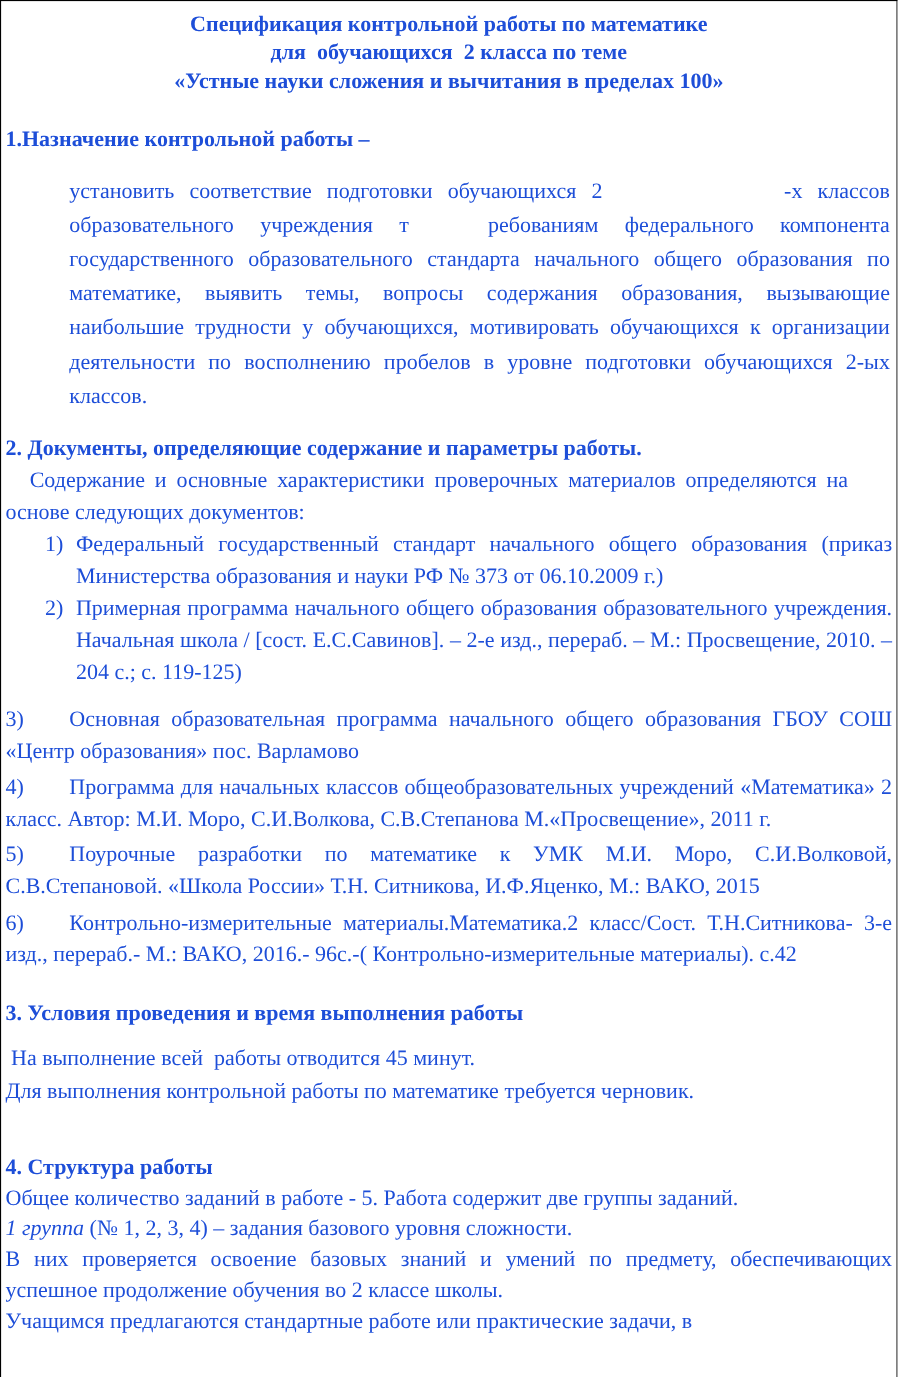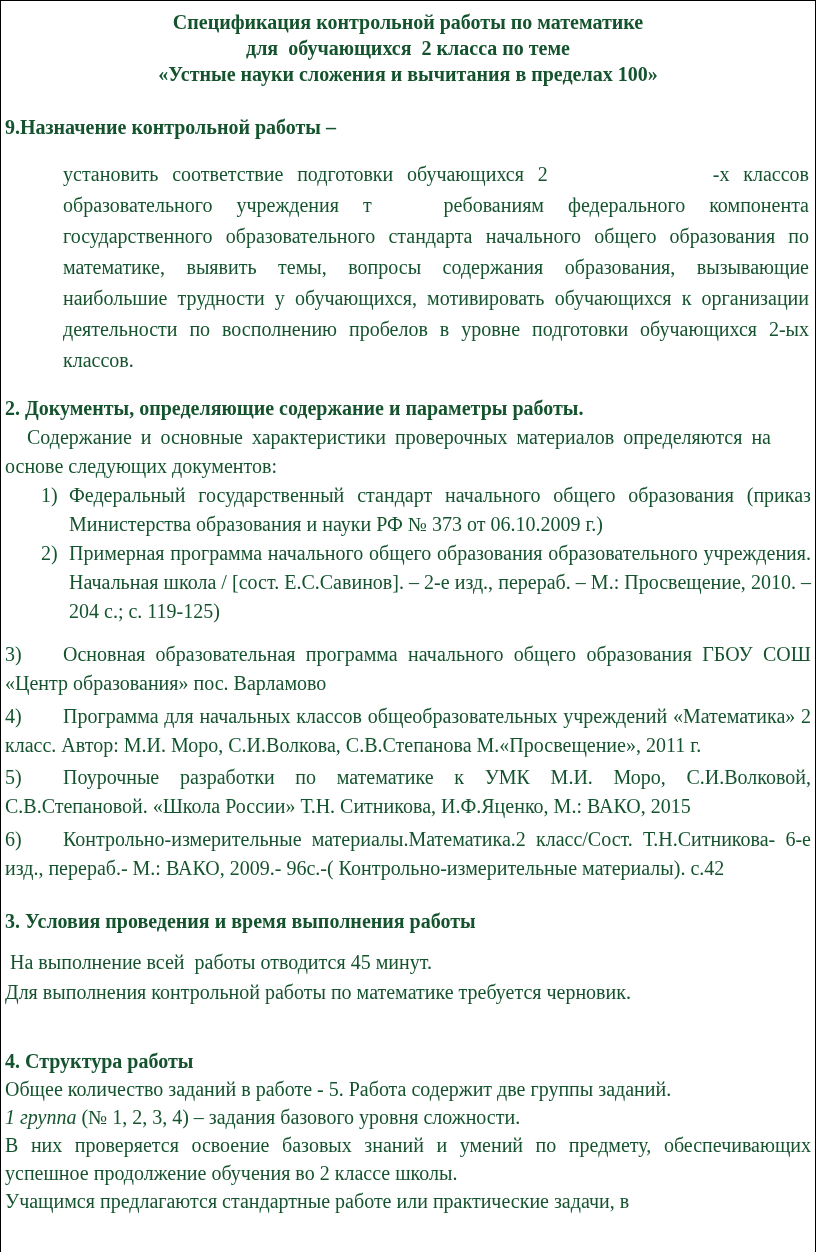--- a/index.html
+++ b/index.html
@@ -10,21 +10,21 @@
   }
   .page {
     width: 816px; height: 1252px;
     box-sizing: border-box;
     border: 1px solid #000;
     border-bottom: none;
     padding: 6px 4px 0 4px;
     overflow: hidden;
     font-size: 20px;
     line-height: 29px;
-    color: #14532d;
+    color: #1d4ed8;
     background: #fff;
   }
   .title-block { text-align: center; font-weight: bold; line-height: 26px; margin-top: 2px; }
   .h { font-weight: bold; }
   .s1h { margin-top: 26px; }
   .s1-body { margin: 17px 2px 0 58px; text-align: justify; line-height: 31px; }
   .s2h { margin-top: 18px; }
   .s2-intro { text-indent: 22px; text-align: justify; padding-right: 40px; }
   .item { text-align: justify; }
   .item12 { position: relative; padding-left: 64px; }
@@ -45,21 +45,21 @@
 <body>
 
 <div class="page">
 
   <div class="title-block">
     <div>Спецификация контрольной работы по математике</div>
     <div>для&nbsp; обучающихся&nbsp; 2 класса по теме</div>
     <div>«Устные науки сложения и вычитания в пределах 100»</div>
   </div>
 
-  <div class="h s1h">9.Назначение контрольной работы –</div>
+  <div class="h s1h">1.Назначение контрольной работы –</div>
   <div class="s1-body">установить соответствие подготовки обучающихся 2&nbsp;&nbsp;&nbsp;&nbsp;&nbsp;&nbsp;&nbsp;&nbsp;&nbsp;&nbsp;&nbsp;&nbsp;-х классов образовательного учреждения т&nbsp;&nbsp;&nbsp;ребованиям федерального компонента государственного образовательного стандарта начального общего образования по математике, выявить темы, вопросы содержания образования, вызывающие наибольшие трудности у обучающихся, мотивировать обучающихся к организации деятельности по восполнению пробелов в уровне подготовки обучающихся 2-ых классов.</div>
 
   <div class="h s2h">2. Документы, определяющие содержание и параметры работы.</div>
   <div class="s2-intro">Содержание и основные характеристики проверочных материалов определяются на основе следующих документов:</div>
 
   <div class="item item12">
     <span class="num">1)</span>
     <span>Федеральный государственный стандарт начального общего образования (приказ Министерства образования и науки РФ № 373 от 06.10.2009 г.)</span>
   </div>
 
@@ -74,21 +74,21 @@
 
   <div class="item item36 mt4">
     <span class="num">4)</span><span>Программа для начальных классов общеобразовательных учреждений «Математика» 2 класс. Автор: М.И. Моро, С.И.Волкова, С.В.Степанова М.«Просвещение», 2011 г.</span>
   </div>
 
   <div class="item item36 mt3">
     <span class="num">5)</span><span>Поурочные разработки по математике к УМК М.И. Моро, С.И.Волковой, С.В.Степановой. «Школа России» Т.Н. Ситникова, И.Ф.Яценко, М.: ВАКО, 2015</span>
   </div>
 
   <div class="item item36 mt4">
-    <span class="num">6)</span><span>Контрольно-измерительные материалы.Математика.2 класс/Сост. Т.Н.Ситникова- 6-е изд., перераб.- М.: ВАКО, 2009.- 96с.-( Контрольно-измерительные материалы). с.42</span>
+    <span class="num">6)</span><span>Контрольно-измерительные материалы.Математика.2 класс/Сост. Т.Н.Ситникова- 3-е изд., перераб.- М.: ВАКО, 2016.- 96с.-( Контрольно-измерительные материалы). с.42</span>
   </div>
 
   <div class="h s3h">3. Условия проведения и время выполнения работы</div>
   <div class="s3line first">&nbsp;На выполнение всей&nbsp; работы отводится 45 минут.</div>
   <div class="s3line">Для выполнения контрольной работы по математике требуется черновик.</div>
 
   <div class="h s4h">4. Структура работы</div>
   <div class="s4line">Общее количество заданий в работе - 5. Работа содержит две группы заданий.</div>
   <div class="s4line"><span class="it">1 группа</span><span> (№ 1, 2, 3, 4) – задания базового уровня сложности.</span></div>
   <div class="s4para">В них проверяется освоение базовых знаний и умений по предмету, обеспечивающих успешное продолжение обучения во 2 классе школы.</div>

